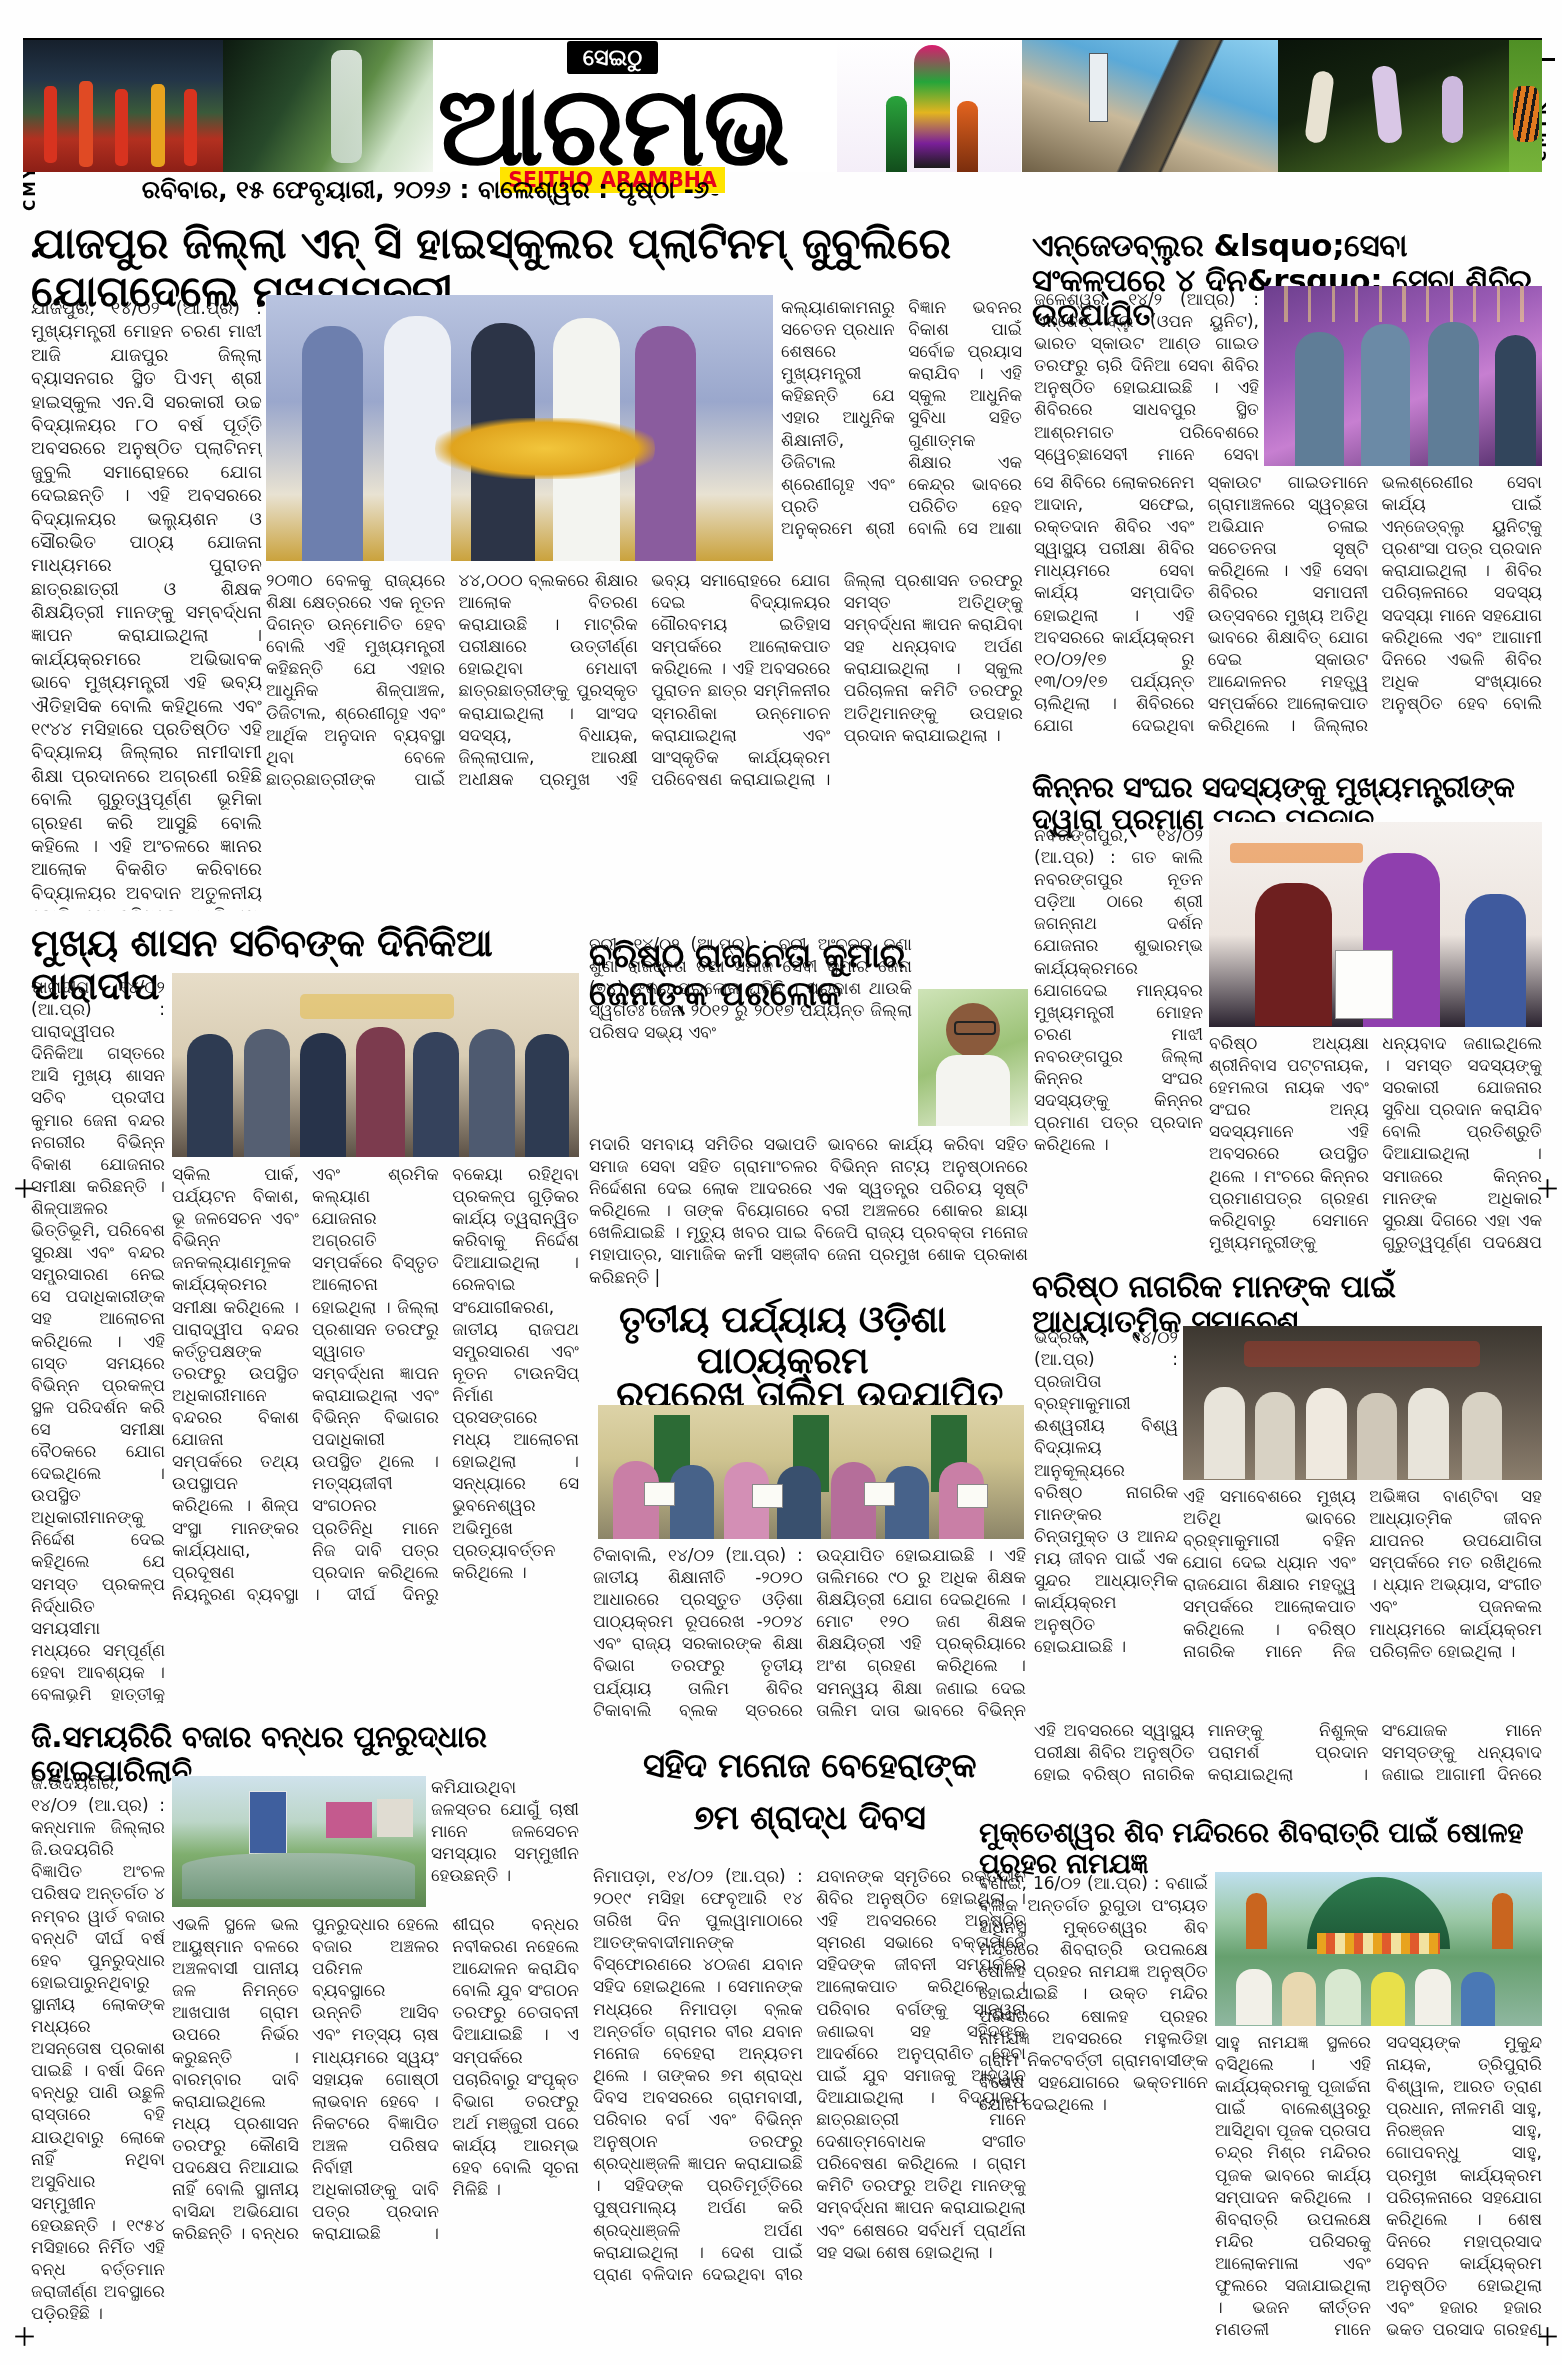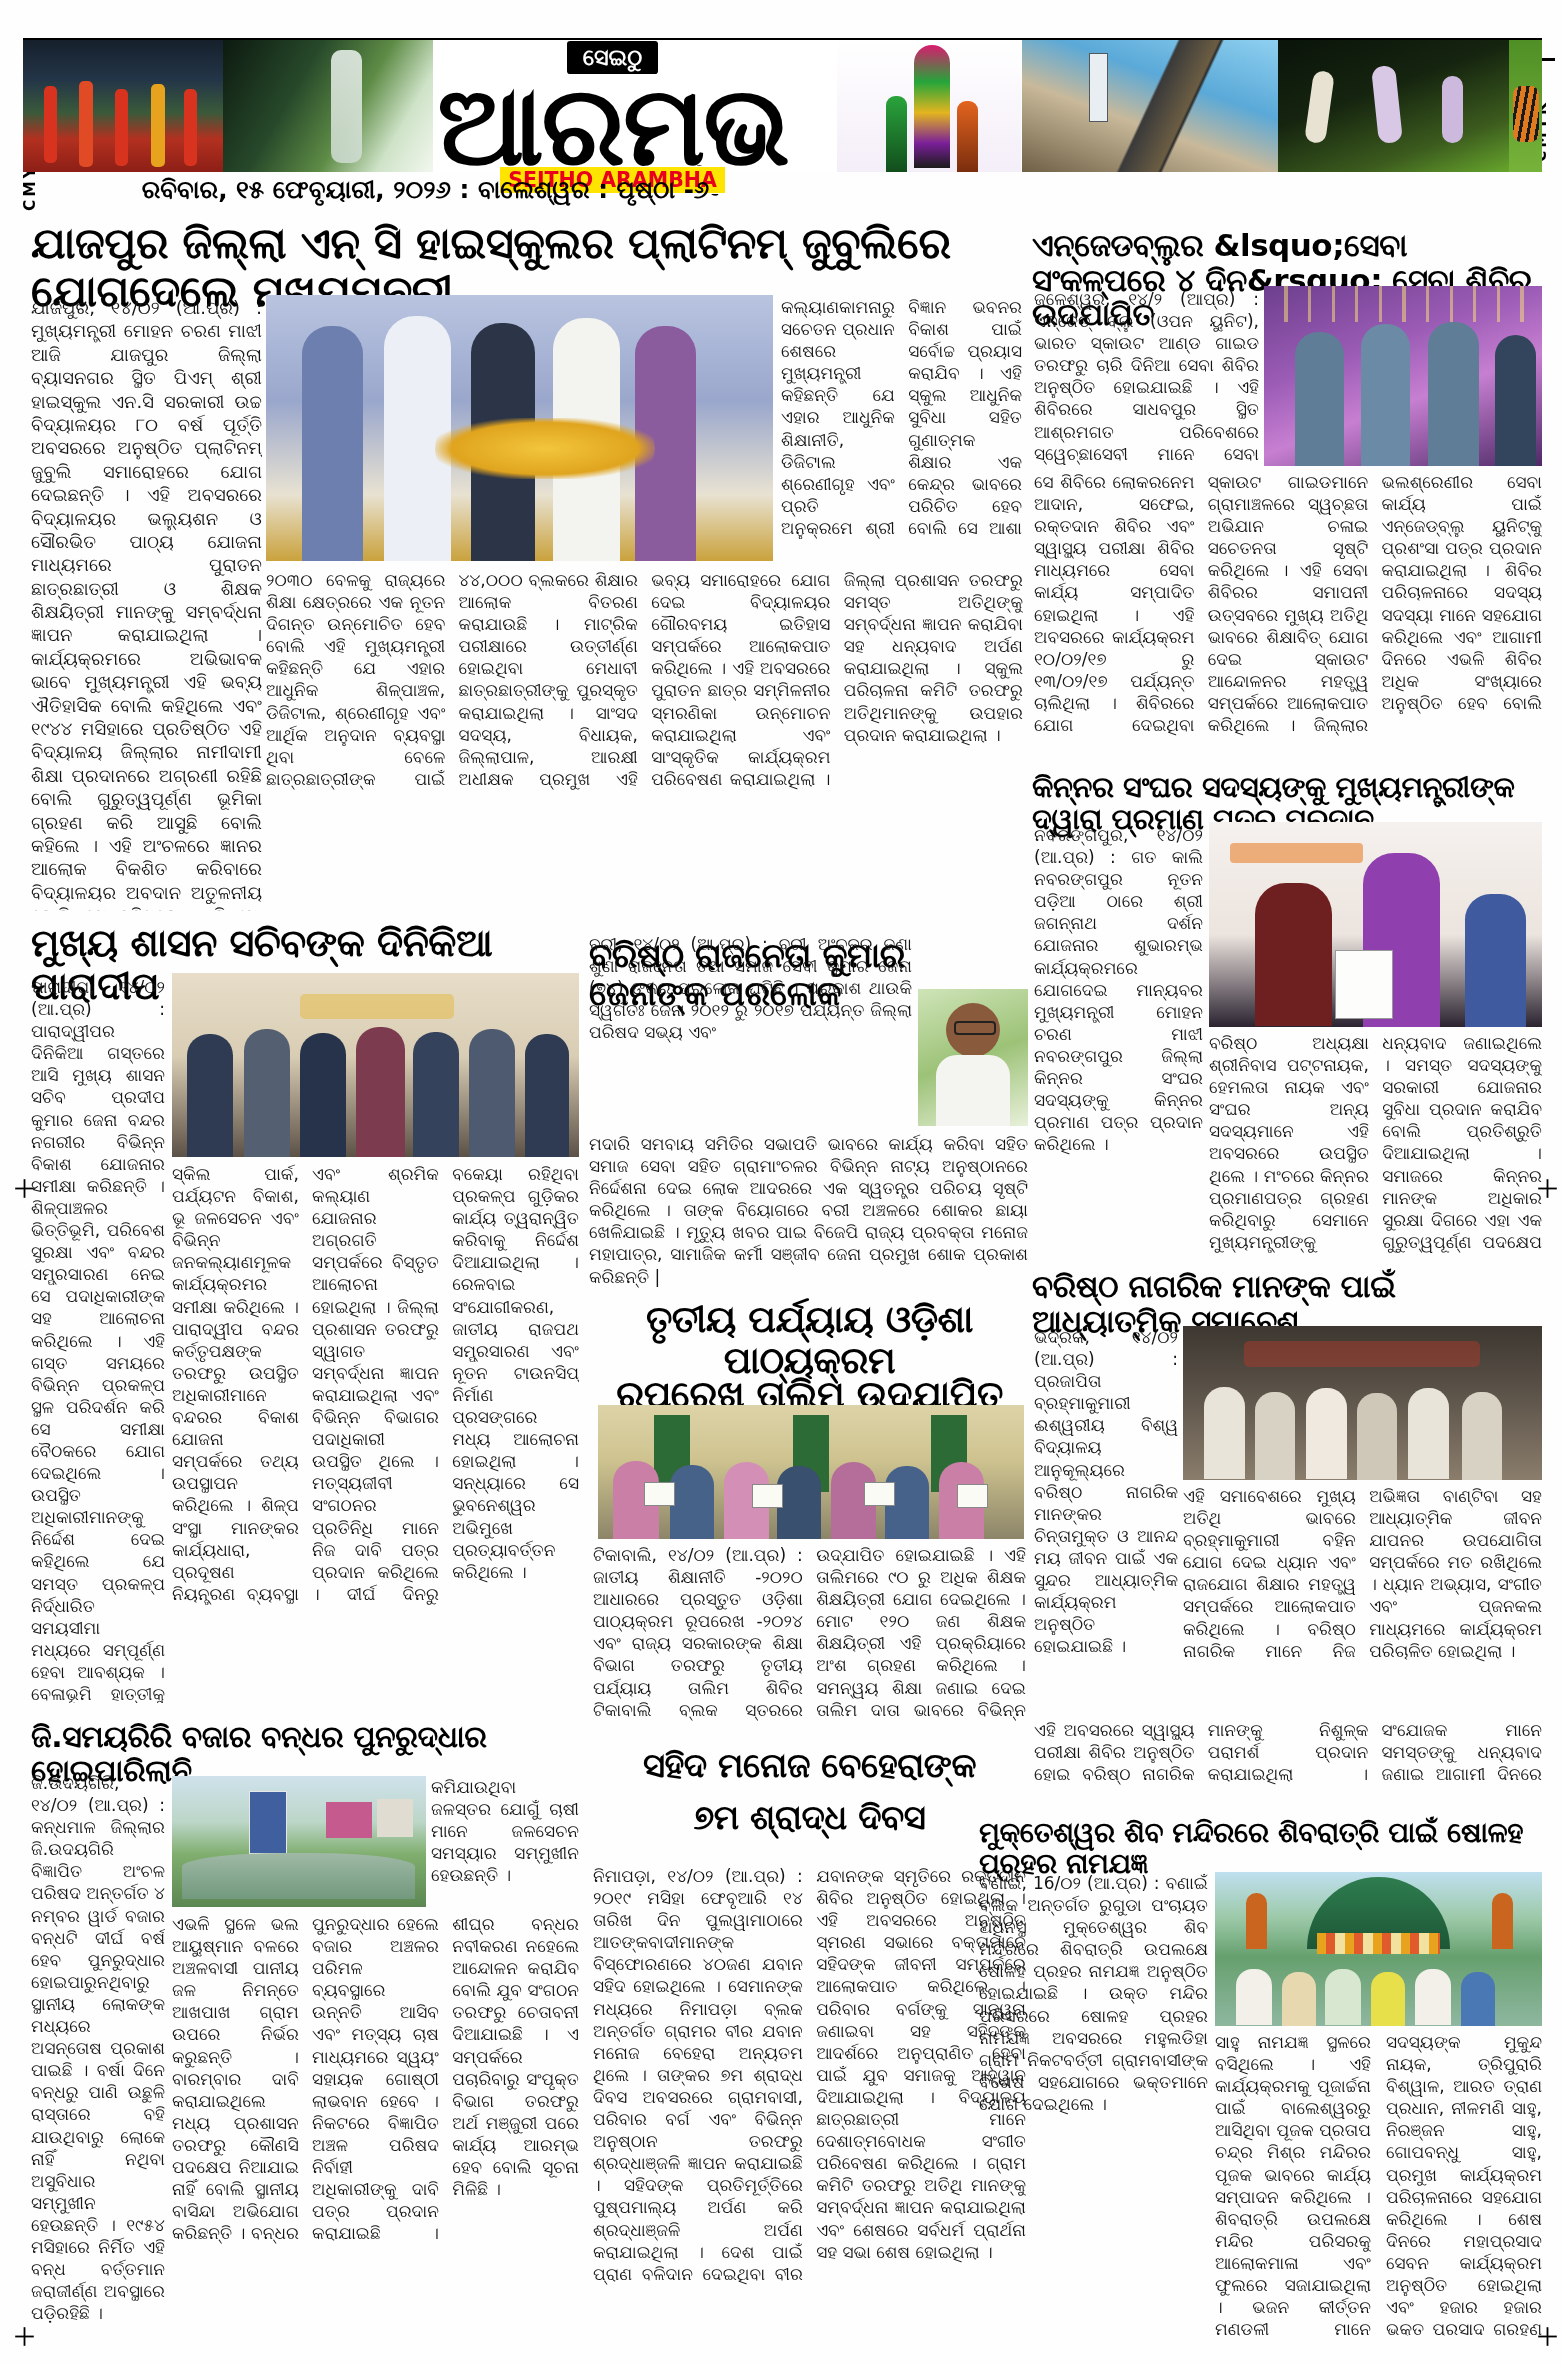--- a/index.html
+++ b/index.html
@@ -135,21 +135,21 @@
 
   <div class="abs hl" style="left:589px;top:936px;width:441px;font-size:34px;">ବରିଷ୍ଠ ରାଜନେତା କୁମାର ଜେନାଙ୍କ ପରଲୋକ</div>
   <div class="abs txt" style="left:589px;top:933px;width:323px;height:142px;">ବରୀ, ୧୪/୦୨ (ଆ.ପ୍ର) : ବରୀ ଅଂଚଳର ଜଣା ଶୁଣା ରାଜନେତା ତଥା ସମାଜ ସେବୀ କୁମାର ଜେନା (୭୪) ଙ୍କର ପରଲୋକ ଘଟିଛି । ପ୍ରକାଶ ଥାଉକି ସ୍ୱର୍ଗତଃ ଜେନା ୨୦୧୨ ରୁ ୨୦୧୭ ପର୍ଯ୍ୟନ୍ତ ଜିଲ୍ଲା ପରିଷଦ ସଭ୍ୟ ଏବଂ</div>
   <div class="photo" style="left:918px;top:989px;width:110px;height:137px;background:linear-gradient(160deg,#cfe4b8 0%,#9cc277 50%,#e8f0da 100%);">
     <div style="left:28px;top:14.3px;width:54px;height:54px;background:#8a5a3c;border-radius:50%;"></div>
     <div style="left:18px;top:66px;width:74px;height:72px;background:#f4f4f0;border-radius:20.5px 20.5px 0 0;"></div>
     <div style="left:36px;top:32px;width:38px;height:10.2px;border:2px solid #222;border-radius:4.1px;background:transparent;"></div>
   </div>
   <div class="abs txt" style="left:589px;top:1133px;width:439px;height:164px;">ମଦାରି ସମବାୟ ସମିତିର ସଭାପତି ଭାବରେ କାର୍ଯ୍ୟ କରିବା ସହିତ ସମାଜ ସେବା ସହିତ ଗ୍ରାମାଂଚଳର ବିଭିନ୍ନ ନାଟ୍ୟ ଅନୁଷ୍ଠାନରେ ନିର୍ଦ୍ଦେଶନା ଦେଇ ଲୋକ ଆଦରରେ ଏକ ସ୍ୱତନ୍ତ୍ର ପରିଚୟ ସୃଷ୍ଟି କରିଥିଲେ । ତାଙ୍କ ବିୟୋଗରେ ବରୀ ଅଞ୍ଚଳରେ ଶୋକର ଛାୟା ଖେଳିଯାଇଛି । ମୃତ୍ୟୁ ଖବର ପାଇ ବିଜେପି ରାଜ୍ୟ ପ୍ରବକ୍ତା ମନୋଜ ମହାପାତ୍ର, ସାମାଜିକ କର୍ମୀ ସଞ୍ଜୀବ ଜେନା ପ୍ରମୁଖ ଶୋକ ପ୍ରକାଶ କରିଛନ୍ତି |</div>
 
-  <div class="abs hl hl-center" style="left:592px;top:1299px;width:435px;font-size:37px;">ତୃତୀୟ ପର୍ଯ୍ୟାୟ ଓଡ଼ିଶା ପାଠ୍ୟକ୍ରମ</div>
+  <div class="abs hl hl-center" style="left:565px;top:1299px;width:435px;font-size:37px;">ତୃତୀୟ ପର୍ଯ୍ୟାୟ ଓଡ଼ିଶା ପାଠ୍ୟକ୍ରମ</div>
   <div class="abs hl hl-center" style="left:592px;top:1374px;width:435px;font-size:37px;">ରୂପରେଖ ତାଲିମ୍ ଉଦ୍‌ଯାପିତ</div>
   <div class="photo" style="left:598px;top:1405px;width:426px;height:134px;background:linear-gradient(180deg,#ddd3a8 0%,#cfc490 40%,#8c8568 100%);">
     <div style="left:56px;top:10.2px;width:36px;height:77px;background:#2c6b35;"></div>
     <div style="left:195px;top:10.2px;width:36px;height:77px;background:#2c6b35;"></div>
     <div style="left:333px;top:10.2px;width:36px;height:77px;background:#2c6b35;"></div>
     <div style="left:15.4px;top:56px;width:46px;height:78px;background:#c97fa6;border-radius:21.5px 21.5px 0 0;"></div>
     <div style="left:72px;top:60px;width:44px;height:74px;background:#476289;border-radius:20.5px 20.5px 0 0;"></div>
     <div style="left:126px;top:57px;width:45px;height:77px;background:#d38fb5;border-radius:21.5px 21.5px 0 0;"></div>
     <div style="left:179px;top:61px;width:44px;height:73px;background:#39506e;border-radius:20.5px 20.5px 0 0;"></div>
     <div style="left:233px;top:57px;width:45px;height:77px;background:#b56e9a;border-radius:21.5px 21.5px 0 0;"></div>

